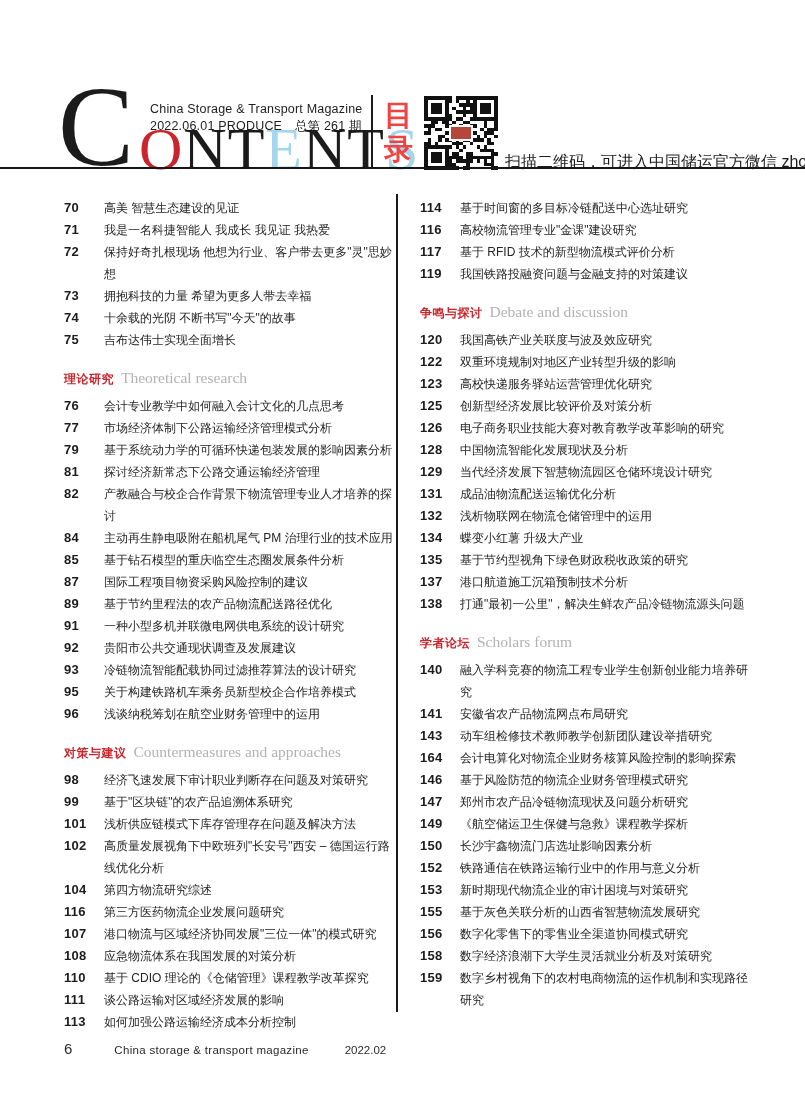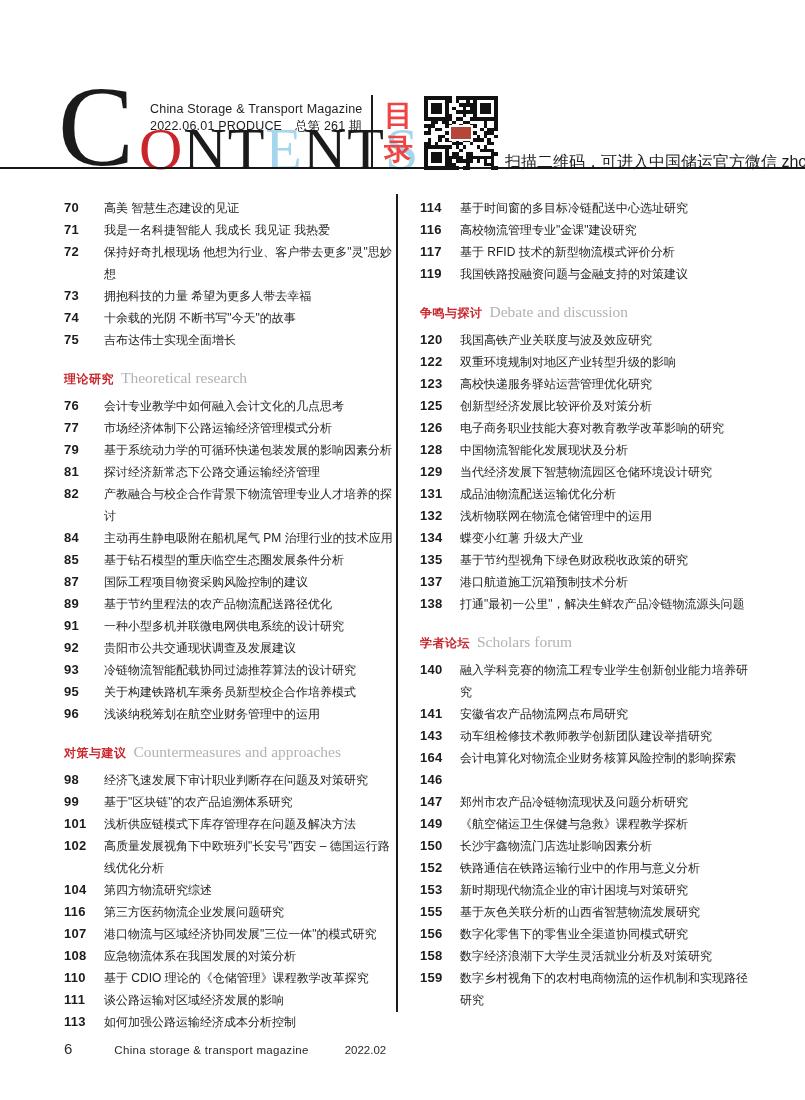--- a/index.html
+++ b/index.html
@@ -437,20 +437,21 @@
         <div class="entry">
           <span class="num">143</span>
           <span class="title">动车组检修技术教师教学创新团队建设举措研究</span>
         </div>
         <div class="entry">
           <span class="num">164</span>
           <span class="title">会计电算化对物流企业财务核算风险控制的影响探索</span>
         </div>
         <div class="entry">
           <span class="num">146</span>
+          <span class="title">基于风险防范的物流企业财务管理模式研究</span>
         </div>
         <div class="entry">
           <span class="num">147</span>
           <span class="title">郑州市农产品冷链物流现状及问题分析研究</span>
         </div>
         <div class="entry">
           <span class="num">149</span>
           <span class="title">《航空储运卫生保健与急救》课程教学探析</span>
         </div>
         <div class="entry">

